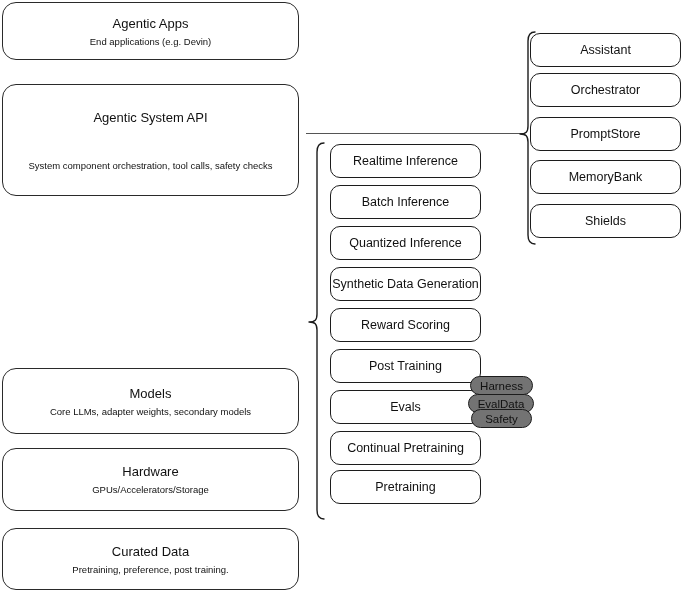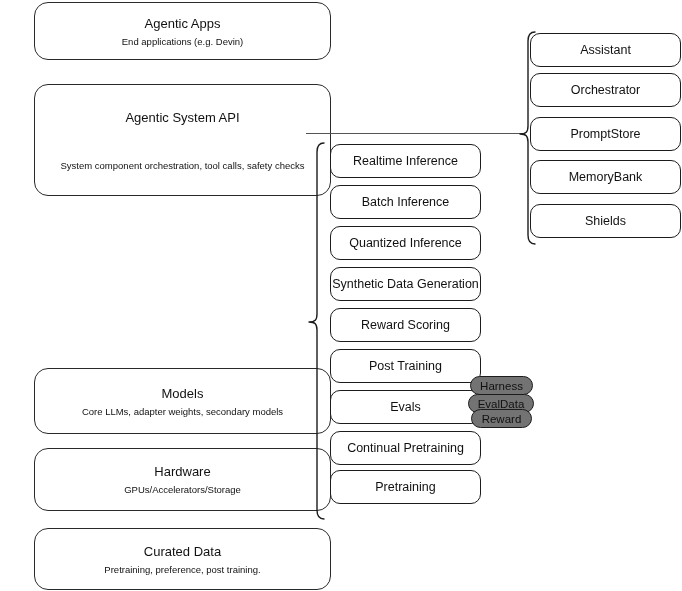--- a/index.html
+++ b/index.html
@@ -30,21 +30,20 @@
     flex-direction: column;
     align-items: center;
     justify-content: center;
     text-align: center;
   }
 
   
   .layer-box {
     border-radius: 14px;
     padding: 0 10px;
-    margin-left: 32px;
   }
   .layer-title {
     font-size: 13px;
     color: #111111;
     line-height: 17px;
     white-space: nowrap;
   }
   .layer-sub {
     font-size: 9.5px;
     color: #111111;
@@ -186,21 +185,21 @@
 
   <div class="pill" style="left:470px; top:376px; width:63px; height:19px;">
     <div class="pill-label">Harness</div>
   </div>
 
   <div class="pill" style="left:468px; top:394px; width:66px; height:19px;">
     <div class="pill-label">EvalData</div>
   </div>
 
   <div class="pill" style="left:471px; top:409px; width:61px; height:19px;">
-    <div class="pill-label">Reward</div>
+    <div class="pill-label">Safety</div>
   </div>
 
   <svg class="brace" style="left:513px; top:29px;" width="24" height="218" viewBox="0 0 24 218">
     <path d="M22 3
              C 16 3, 15 7, 15 12
              L 15 97
              C 15 103, 13 105, 7 105
              C 13 105, 15 107, 15 113
              L 15 206
              C 15 211, 16 215, 22 215"></path>

